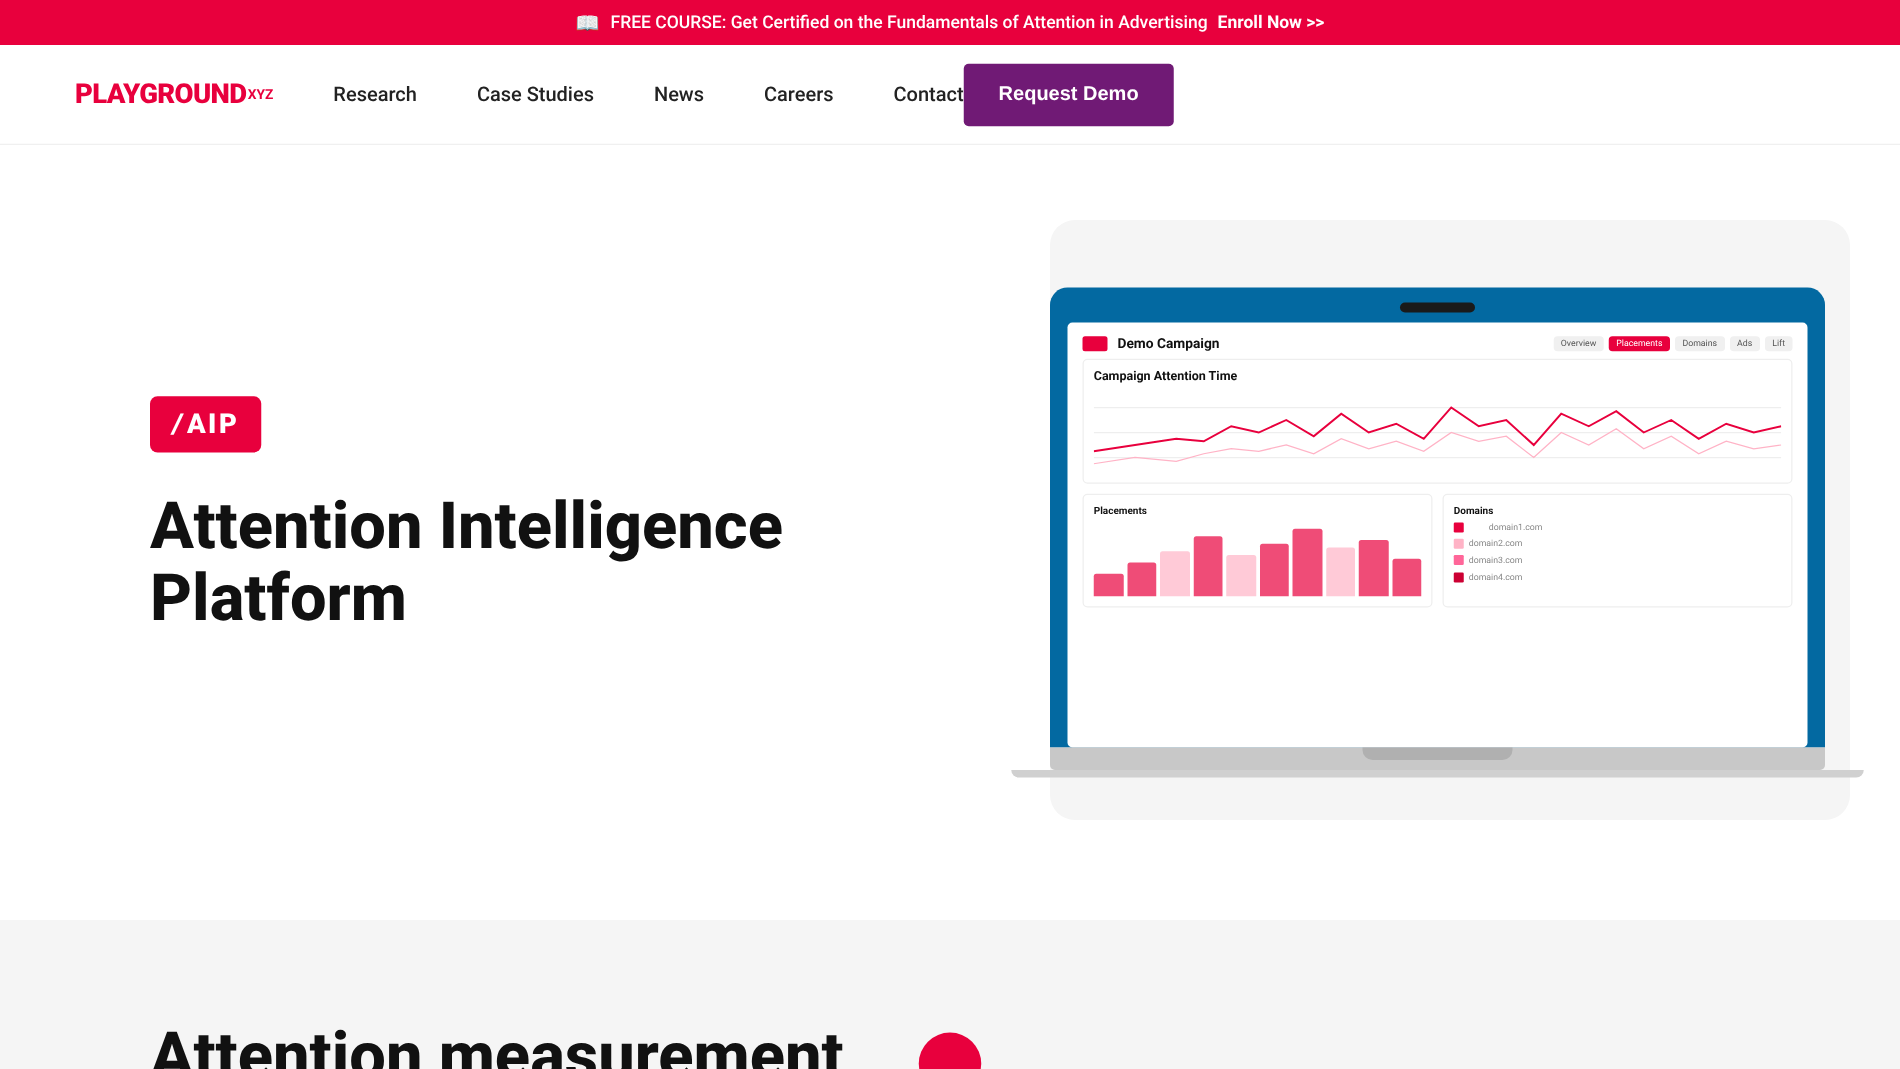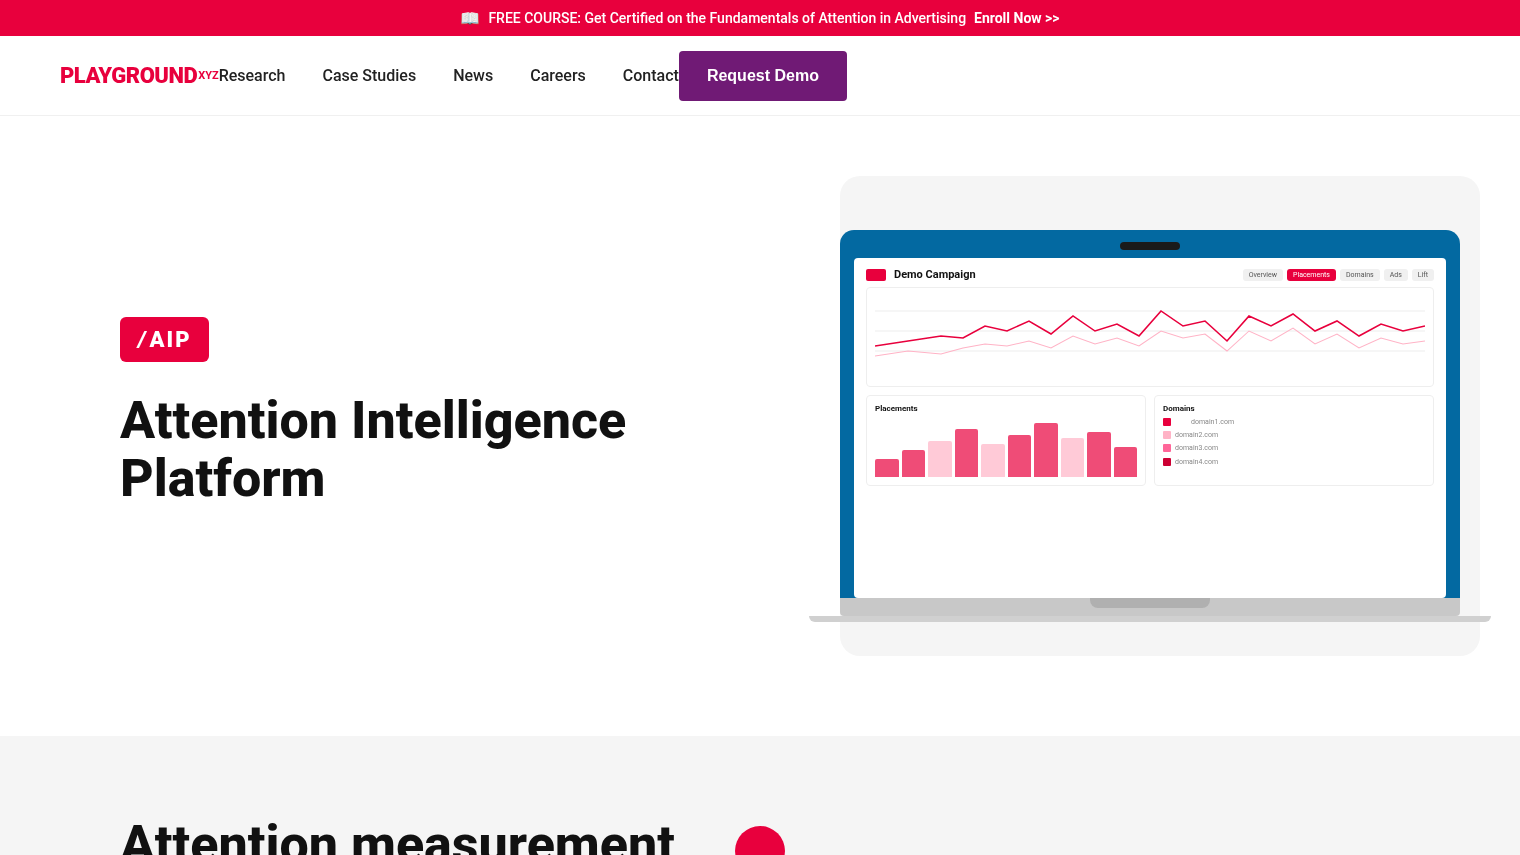--- a/index.html
+++ b/index.html
@@ -52,22 +52,23 @@
     .logo-xyz {
       font-size: 11px;
       color: #e8003d;
       font-weight: 700;
       vertical-align: super;
       margin-left: 1px;
     }
     .nav-links {
       display: flex;
       align-items: center;
-      gap: 37px;
+      gap: 48px;
       list-style: none;
+      margin-left: 48px;
     }
     .nav-links a {
       text-decoration: none;
       color: #222;
       font-size: 16px;
       font-weight: 500;
       cursor: pointer;
     }
     .request-demo-btn {
       background: #701a75;
@@ -377,20 +378,21 @@
                 <div class="dash-nav-pills">
                   <span class="dash-pill">Overview</span>
                   <span class="dash-pill active">Placements</span>
                   <span class="dash-pill">Domains</span>
                   <span class="dash-pill">Ads</span>
                   <span class="dash-pill">Lift</span>
                 </div>
               </div>
 
               <div class="dash-chart-area">
+                <div class="dash-section-title">Campaign Attention Time</div>
                 <svg class="chart-svg" viewBox="0 0 500 70" preserveAspectRatio="none">
 
                   <line x1="0" y1="15" x2="500" y2="15" stroke="#eee" stroke-width="1"></line>
                   <line x1="0" y1="35" x2="500" y2="35" stroke="#eee" stroke-width="1"></line>
                   <line x1="0" y1="55" x2="500" y2="55" stroke="#eee" stroke-width="1"></line>
 
                   <polyline fill="none" stroke="#e8003d" stroke-width="1.5" points="0,50 30,45 60,40 80,42 100,30 120,35 140,25 160,38 180,20 200,35 220,28 240,40 260,15 280,30 300,25 320,45 340,20 360,30 380,18 400,35 420,25 440,40 460,28 480,35 500,30"></polyline>
 
                   <polyline fill="none" stroke="#ffb3c6" stroke-width="1" points="0,60 30,55 60,58 80,52 100,48 120,50 140,45 160,52 180,40 200,48 220,42 240,50 260,35 280,42 300,38 320,55 340,35 360,45 380,32 400,48 420,38 440,52 460,42 480,48 500,45"></polyline>
                 </svg>

